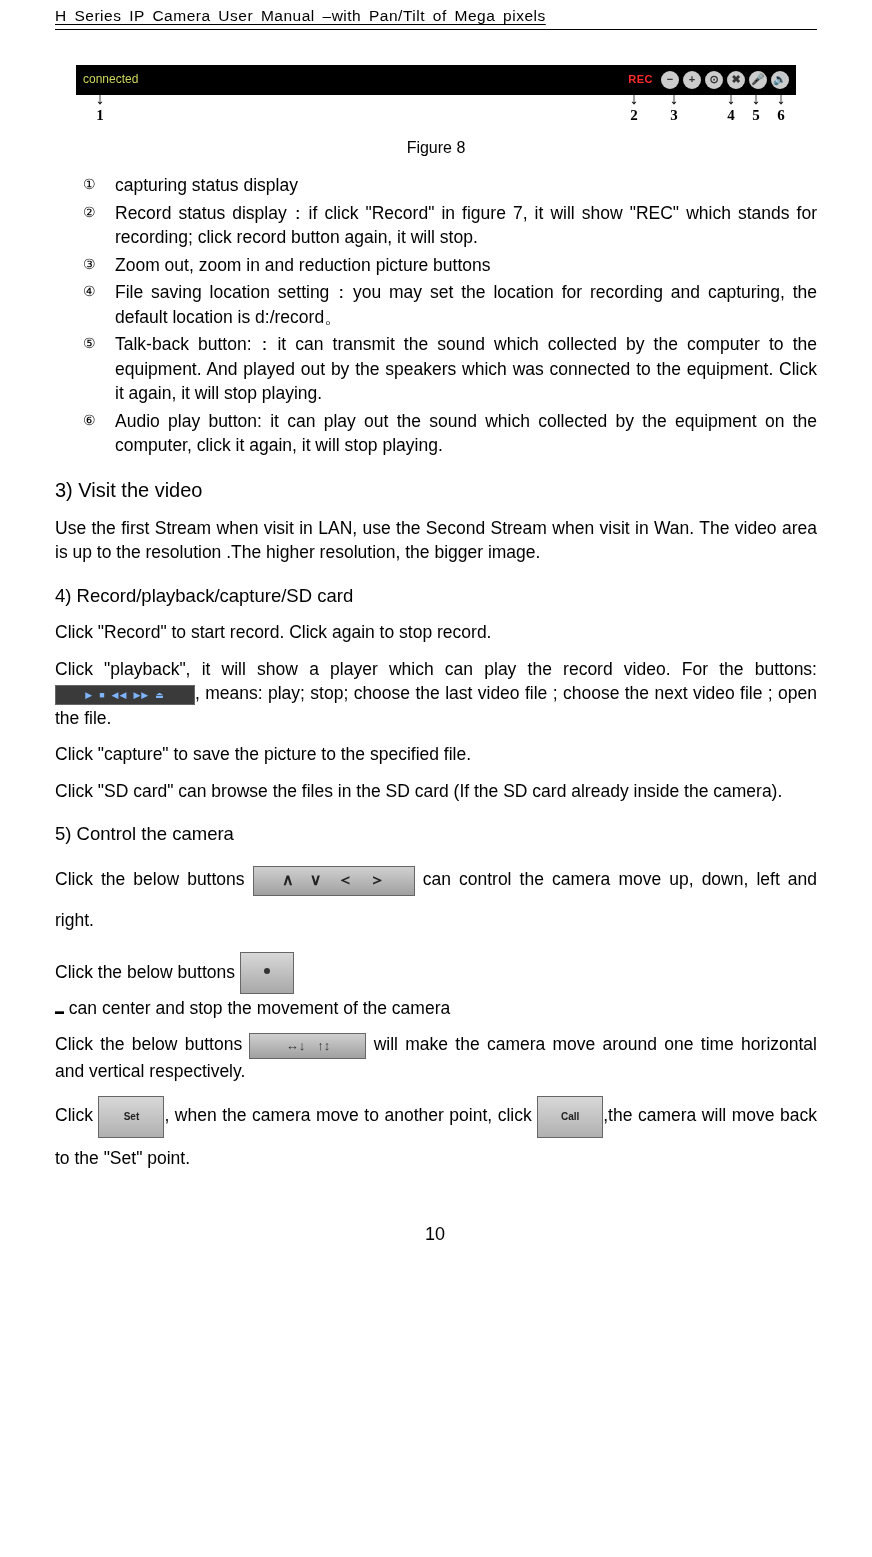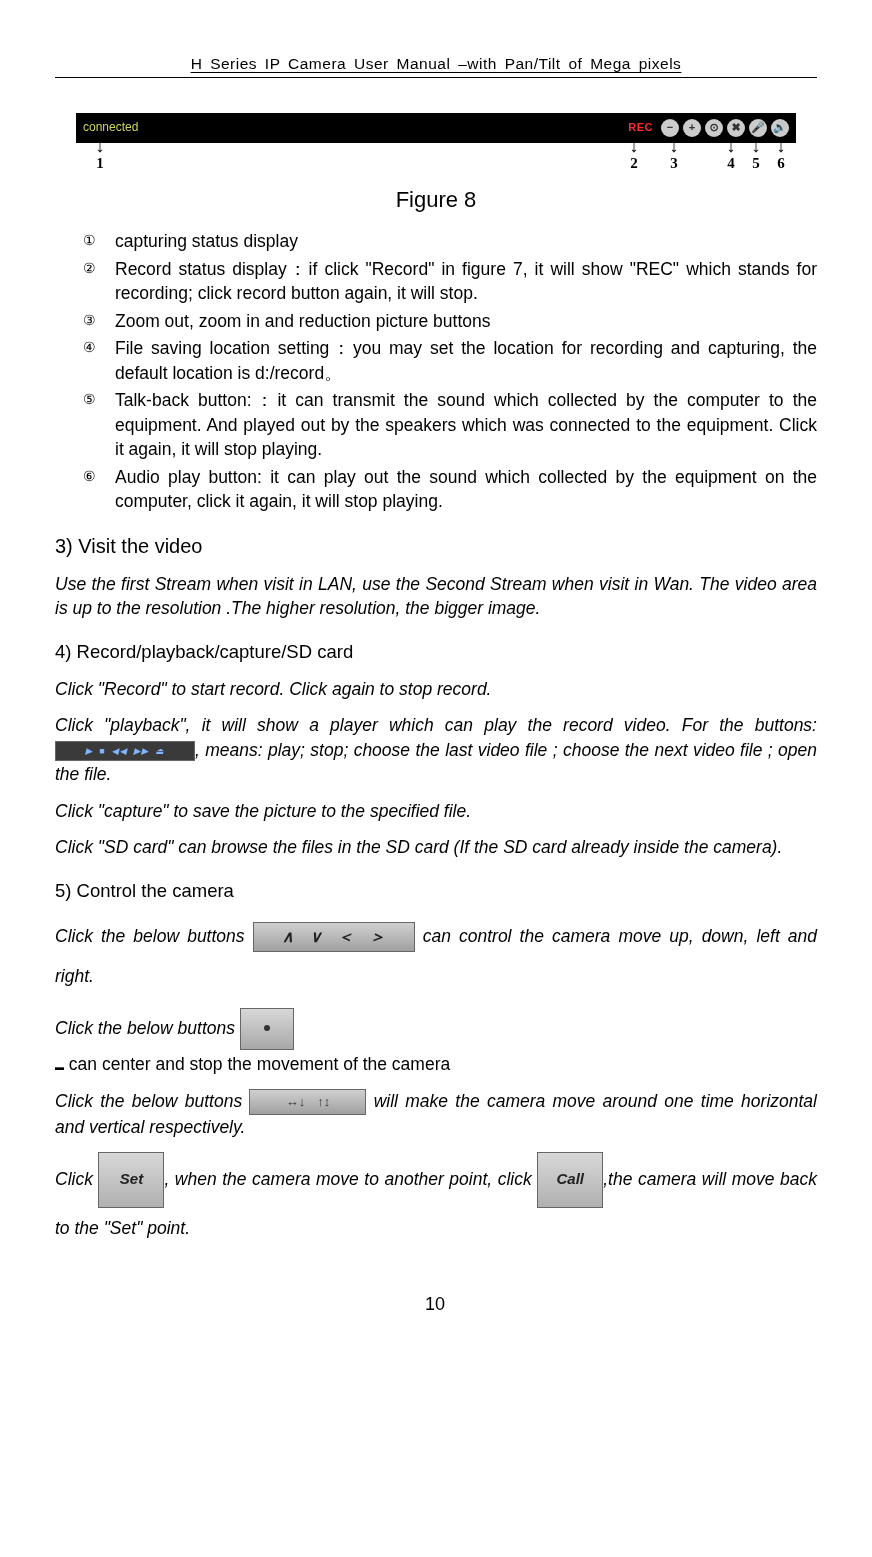--- a/index.html
+++ b/index.html
@@ -9,30 +9,29 @@
     margin: 0;
     padding: 0;
     background: #fff;
     width: 872px;
     line-height: 1.4;
   }
   .page {
     padding: 5px 55px 20px 55px;
   }
   .header {
-    text-align: center;
+    text-align: left;
     font-size: 15.5px;
     letter-spacing: 0.5px;
     word-spacing: 3px;
     padding: 0 0 2px 0;
     border-bottom: 1.5px solid #000;
     margin-bottom: 35px;
     text-decoration: underline;
     text-underline-offset: 3px;
-    margin-top: 48px;
   }
   .toolbar-figure {
     margin: 14px auto;
     text-align: center;
   }
   .toolbar {
     width: 720px;
     height: 30px;
     background: #000;
     position: relative;
@@ -94,21 +93,21 @@
     margin-top: 2px;
   }
   .a1 { left: 14px; }
   .a2 { left: 548px; }
   .a3 { left: 588px; }
   .a4 { left: 645px; }
   .a5 { left: 670px; }
   .a6 { left: 695px; }
   .figure-caption {
     text-align: center;
-    font-size: 22px;
+    font-size: 16px;
     margin: 2px 0 5px 0;
   }
   .list {
     padding-left: 60px;
     margin-bottom: 15px;
   }
   .list .item {
     position: relative;
     padding-left: 0;
     margin-bottom: 3px;
@@ -124,21 +123,20 @@
     font-size: 20px;
     font-weight: normal;
     margin: 18px 0 3px 0;
   }
   h3.small {
     font-size: 18.5px;
   }
   p {
     margin: 12px 0 2px 0;
     text-align: justify;
-    font-style: italic;
   }
   .para-group { margin-bottom: 15px; }
   .inline-img {
     display: inline-flex;
     align-items: center;
     justify-content: center;
     vertical-align: middle;
     border: 1.5px solid #666;
     background: #bbb;
     height: 18px;
@@ -185,24 +183,24 @@
     height: 24px;
     background: linear-gradient(#d0d0d0,#a0a0a0);
     font-size: 13px;
     gap: 12px;
     color: #333;
   }
   .set-btn, .call-btn {
     width: 56px;
     height: 22px;
     background: linear-gradient(#d8d8d8,#b0b0b0);
-    font-size: 15px;
+    font-size: 10px;
     font-weight: bold;
     color: #222;
-    padding: 16px 4px;
+    padding: 9px 4px;
   }
   .tall-line-block p {
     line-height: 2.3;
   }
   .tall-line-block p.normal-line {
     line-height: 1.4;
   }
   .page-number {
     text-align: center;
     font-size: 18px;

